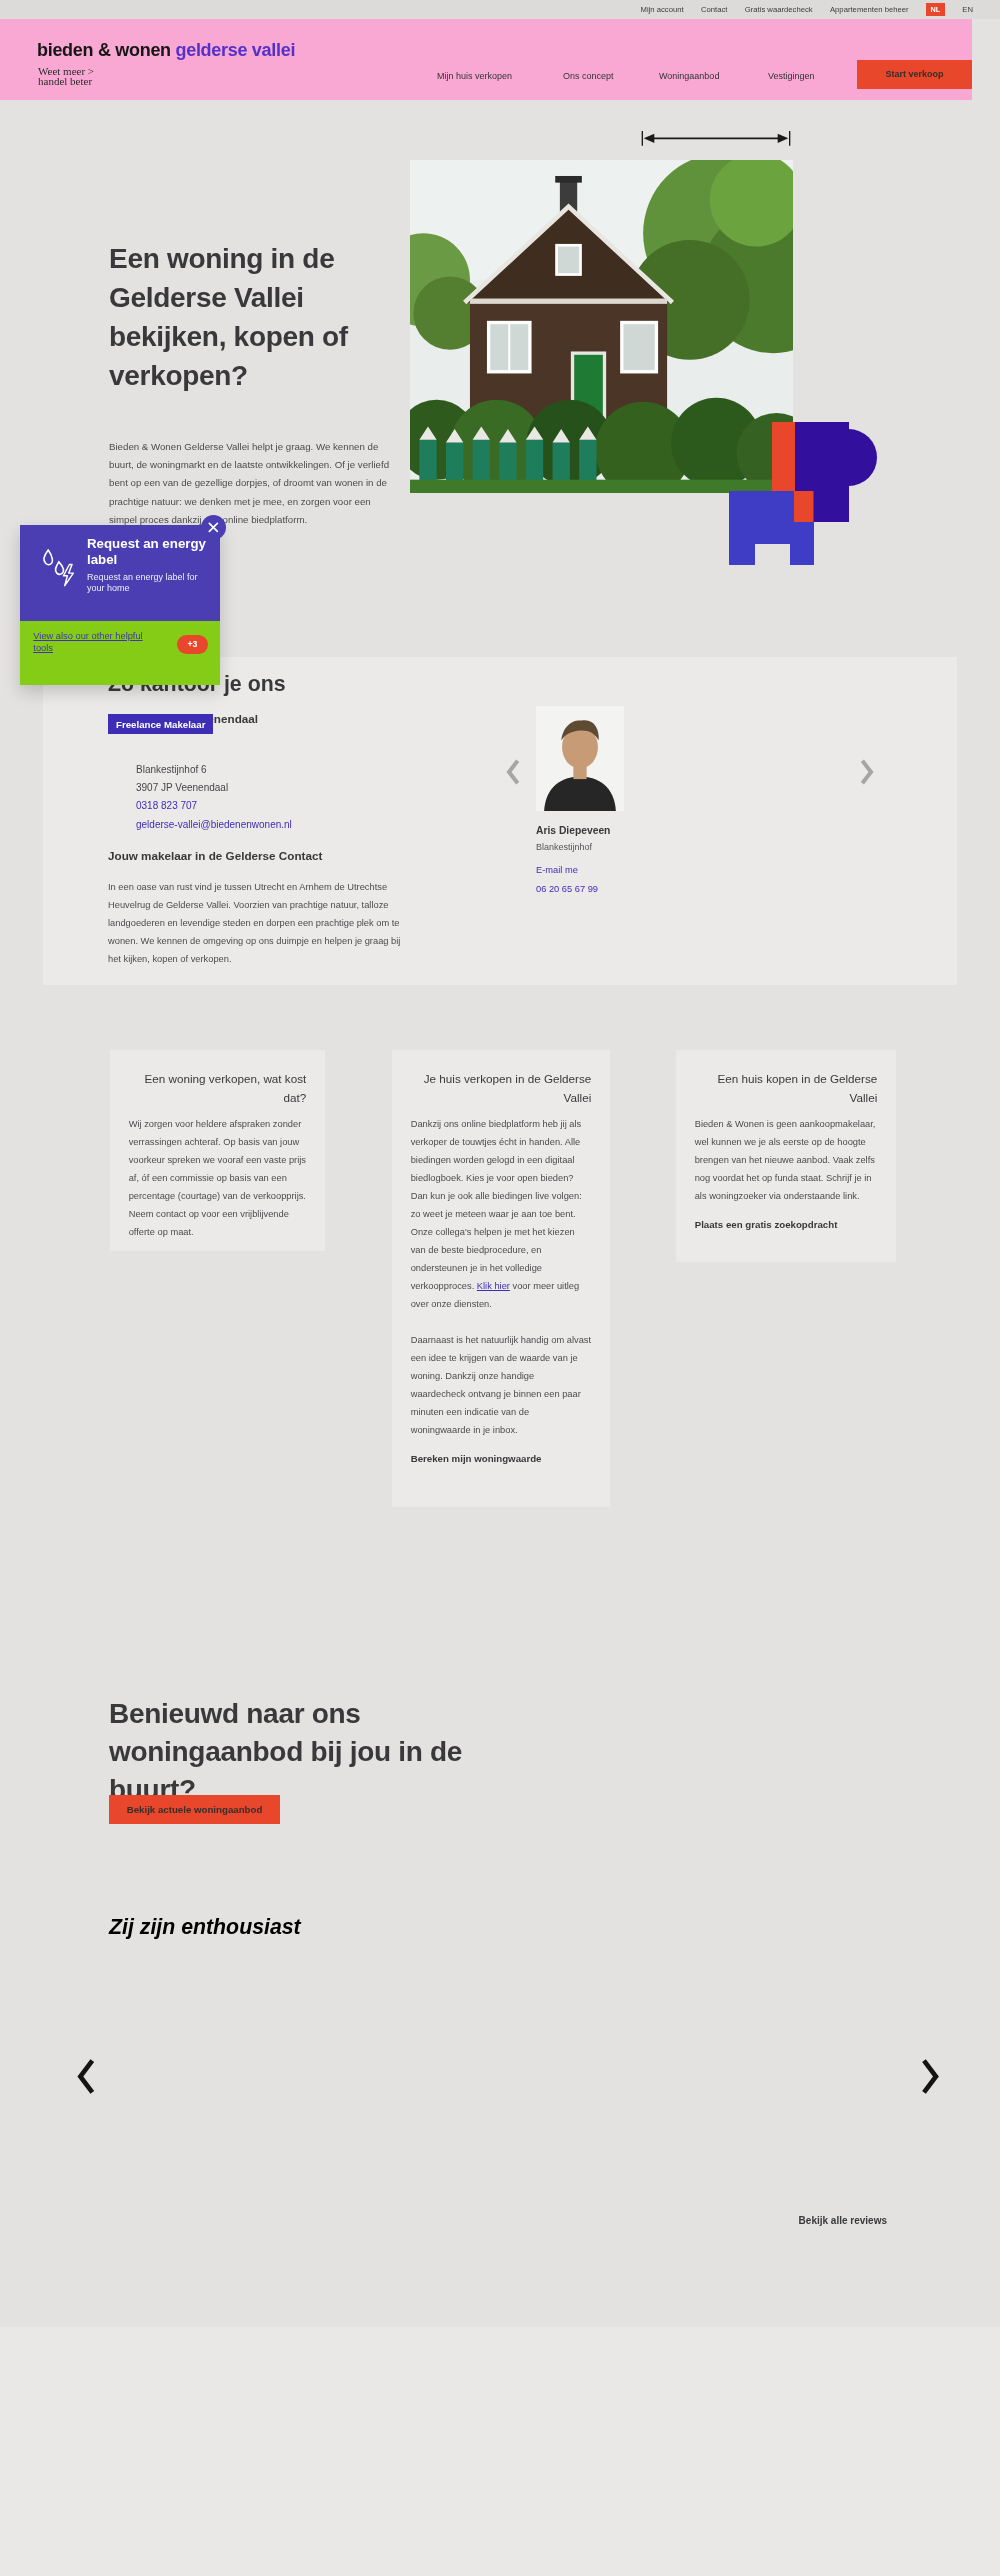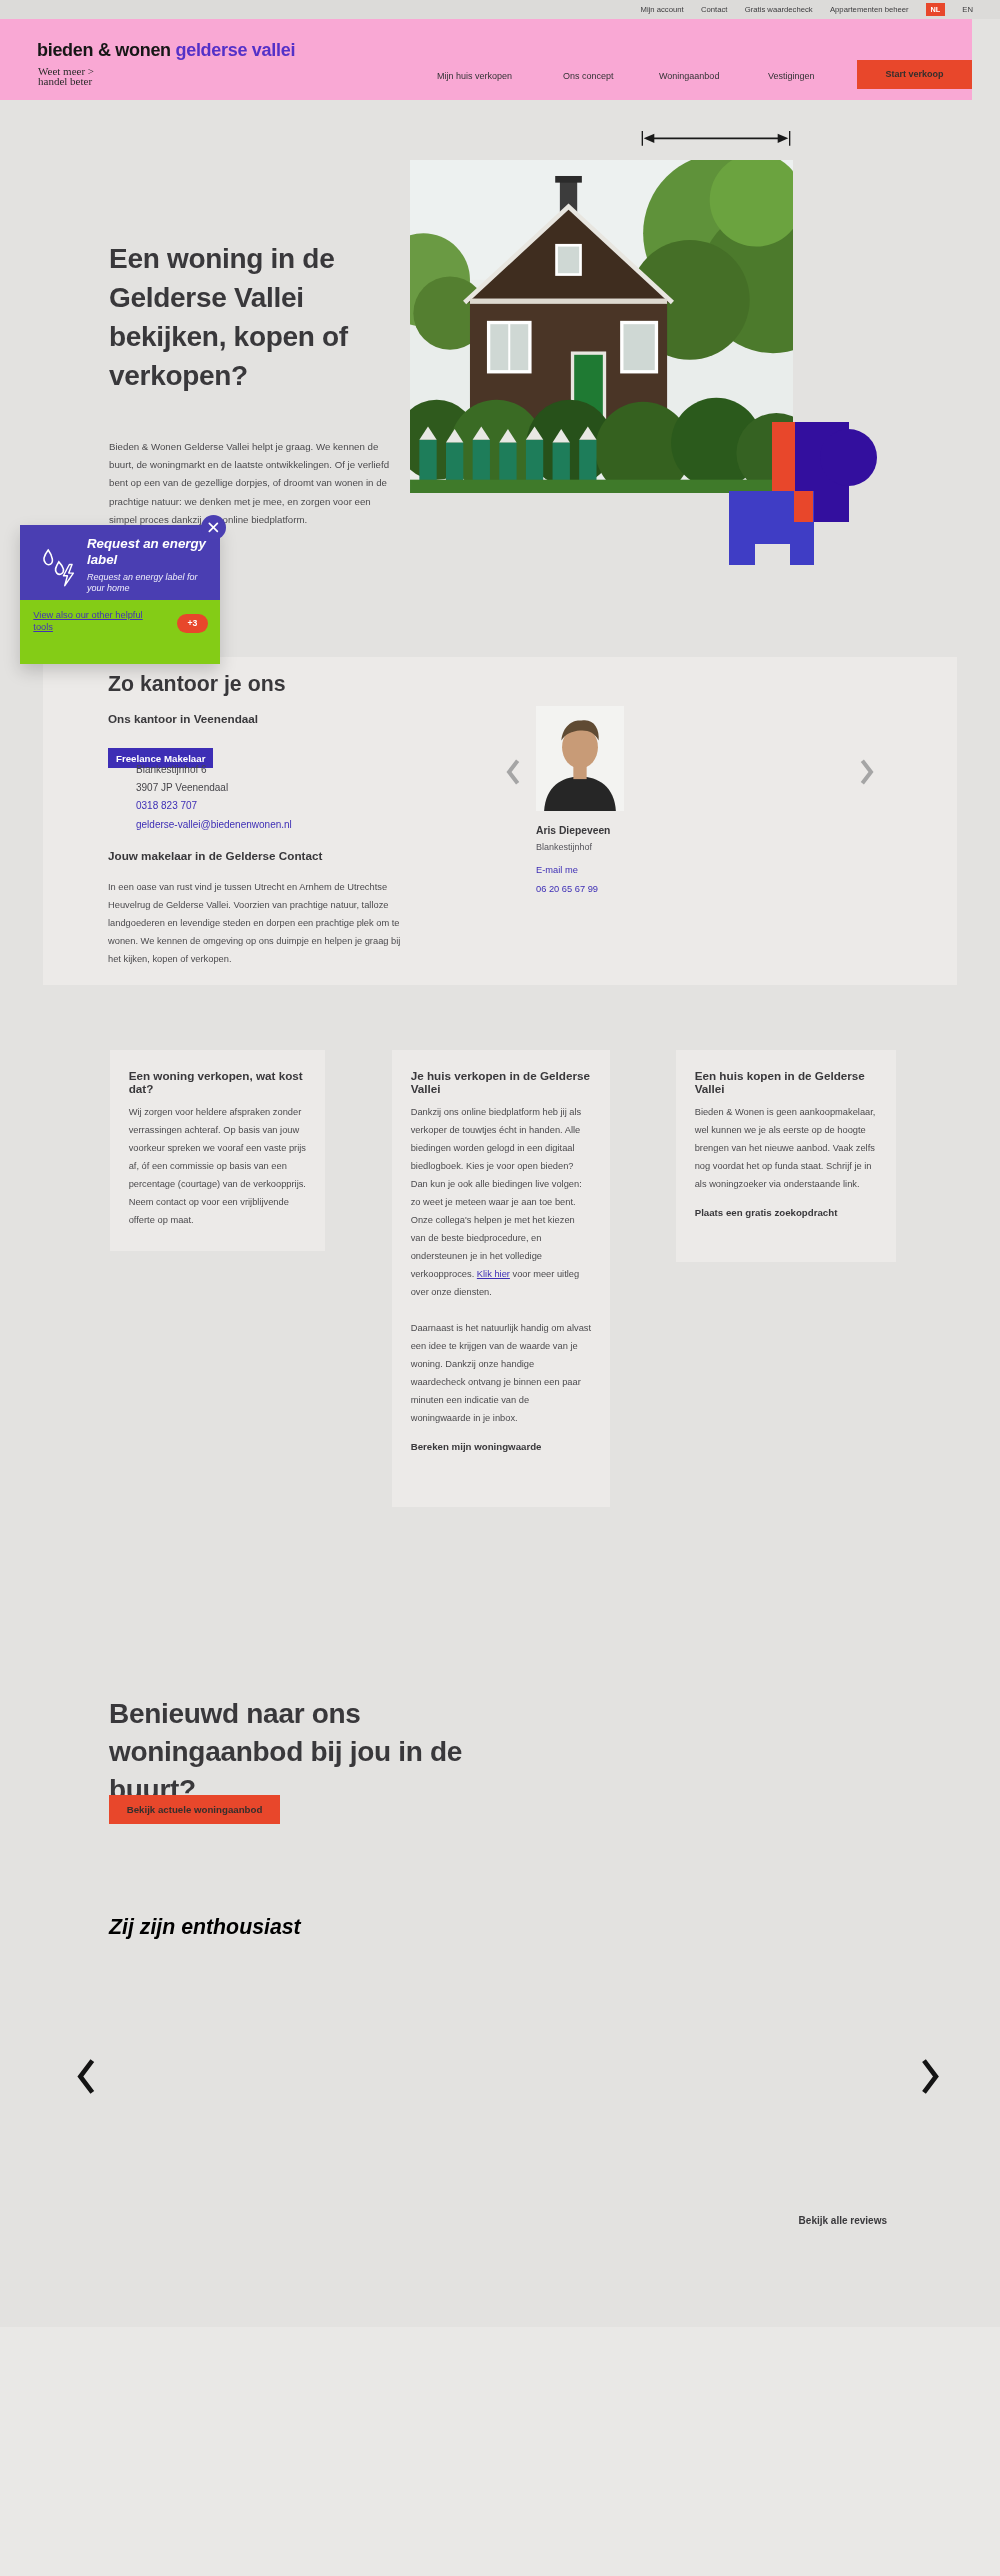--- a/index.html
+++ b/index.html
@@ -30,47 +30,47 @@
   
   .shape{position:absolute;}
   .shape-p{left:795px;top:422px;width:54px;height:100px;background:#330f9e;}
   .shape-p::after{content:"";position:absolute;right:-28px;top:6.7px;width:57px;height:57px;border-radius:50%;background:#330f9e;}
   .shape-orange-tall{left:772px;top:422px;width:23px;height:69px;background:#e8472b;}
   .shape-blue{left:729px;top:491px;width:85px;height:74px;background:#3f3dc5;}
   .shape-blue .notch{position:absolute;left:26px;top:53px;width:35px;height:21.3px;background:#e3e2e0;}
   .shape-orange-small{left:794px;top:491px;width:19.3px;height:31px;background:#e8472b;}
   
   .popup{position:absolute;left:20px;top:525px;width:200px;z-index:30;box-shadow:0 6.7px 16px rgba(0,0,0,.18);}
-  .popup-top{position:relative;background:#4a3eb2;height:75px;font-style:italic;}
+  .popup-top{position:relative;background:#4a3eb2;height:96px;}
   .popup-title{position:absolute;left:67px;top:10.7px;width:123px;color:#fff;font-weight:700;font-size:13.3px;line-height:16px;}
   .popup-sub{position:absolute;left:67px;top:47px;width:123px;color:#efeefb;font-size:9px;line-height:11.3px;}
   .popup-bottom{position:relative;background:#84cc16;height:64px;}
   .popup-link{position:absolute;left:13.3px;top:8.7px;width:130px;font-size:9.3px;line-height:12px;
               color:#4333b4;text-decoration:underline;cursor:pointer;}
   .popup-badge{position:absolute;right:12px;top:14px;width:31px;height:18.7px;border-radius:10px;background:#e8472b;
                color:#fff;font-weight:700;font-size:8.7px;display:flex;align-items:center;justify-content:center;cursor:pointer;}
   .popup-close{position:absolute;left:181px;top:-10px;width:25px;height:25px;border-radius:50%;background:#4a3eb2;
                display:flex;align-items:center;justify-content:center;cursor:pointer;}
   
   .panel{position:absolute;left:43px;top:657px;width:914px;height:328px;background:#eceae8;}
   .panel h2{position:absolute;left:65px;top:14.7px;margin:0;font-size:21.3px;font-weight:800;color:#39383b;}
   .sub-h{position:absolute;font-size:11.7px;font-weight:700;color:#39383b;margin:0;}
-  .badge-purple{position:absolute;left:65px;top:91px;background:#3d2eb5;color:#fff;font-size:9.7px;font-weight:700;
+  .badge-purple{position:absolute;left:65px;top:57px;background:#3d2eb5;color:#fff;font-size:9.7px;font-weight:700;
                 padding:4.7px 8px;}
   .addr{position:absolute;left:65px;font-size:10px;color:#46454a;margin-left:28px;}
   .plink{color:#3d2eb5;text-decoration:none;cursor:pointer;}
   .region-text{position:absolute;left:65px;top:212px;width:297px;font-size:9.3px;line-height:18px;color:#4c4b4e;}
   .agent-photo{position:absolute;left:493px;top:49px;width:88px;height:105px;background:#f3f3f1;}
   .agent-name{position:absolute;left:493px;top:168px;font-size:10.3px;font-weight:700;color:#39383b;}
   .agent-role{position:absolute;left:493px;top:185px;font-size:9px;color:#55545a;}
   .agent-link{position:absolute;left:493px;font-size:9.3px;}
   .chev{position:absolute;cursor:pointer;}
   
   .card{position:absolute;background:#eceae8;box-sizing:border-box;padding:18.7px 18.7px;}
-  .card h3{margin:0 0 8px 0;font-size:11.7px;line-height:13px;font-weight:700;color:#39383b;}
+  .card h3{margin:0 0 8px 0;font-size:11.7px;line-height:19px;font-weight:400;color:#39383b;text-align:right;}
   .card p{margin:0;font-size:9.3px;line-height:18px;color:#4c4b4e;}
   .card .cta{display:block;margin-top:14.7px;font-size:9.7px;font-weight:700;color:#39383b;text-decoration:none;cursor:pointer;}
   .inline-link{color:#3d2eb5;text-decoration:underline;cursor:pointer;}
   
   .aanbod-title{position:absolute;left:109px;top:1672px;width:387px;font-size:28px;line-height:38px;
                 font-weight:800;color:#39383b;letter-spacing:-0.3px;}
   
   .reviews-title{position:absolute;left:109px;top:1897px;font-size:21.3px;font-weight:800;color:#000000;font-style:italic;}
   .reviews-link{position:absolute;right:113px;top:2215px;font-size:10px;font-weight:700;color:#39383b;cursor:pointer;}
   

